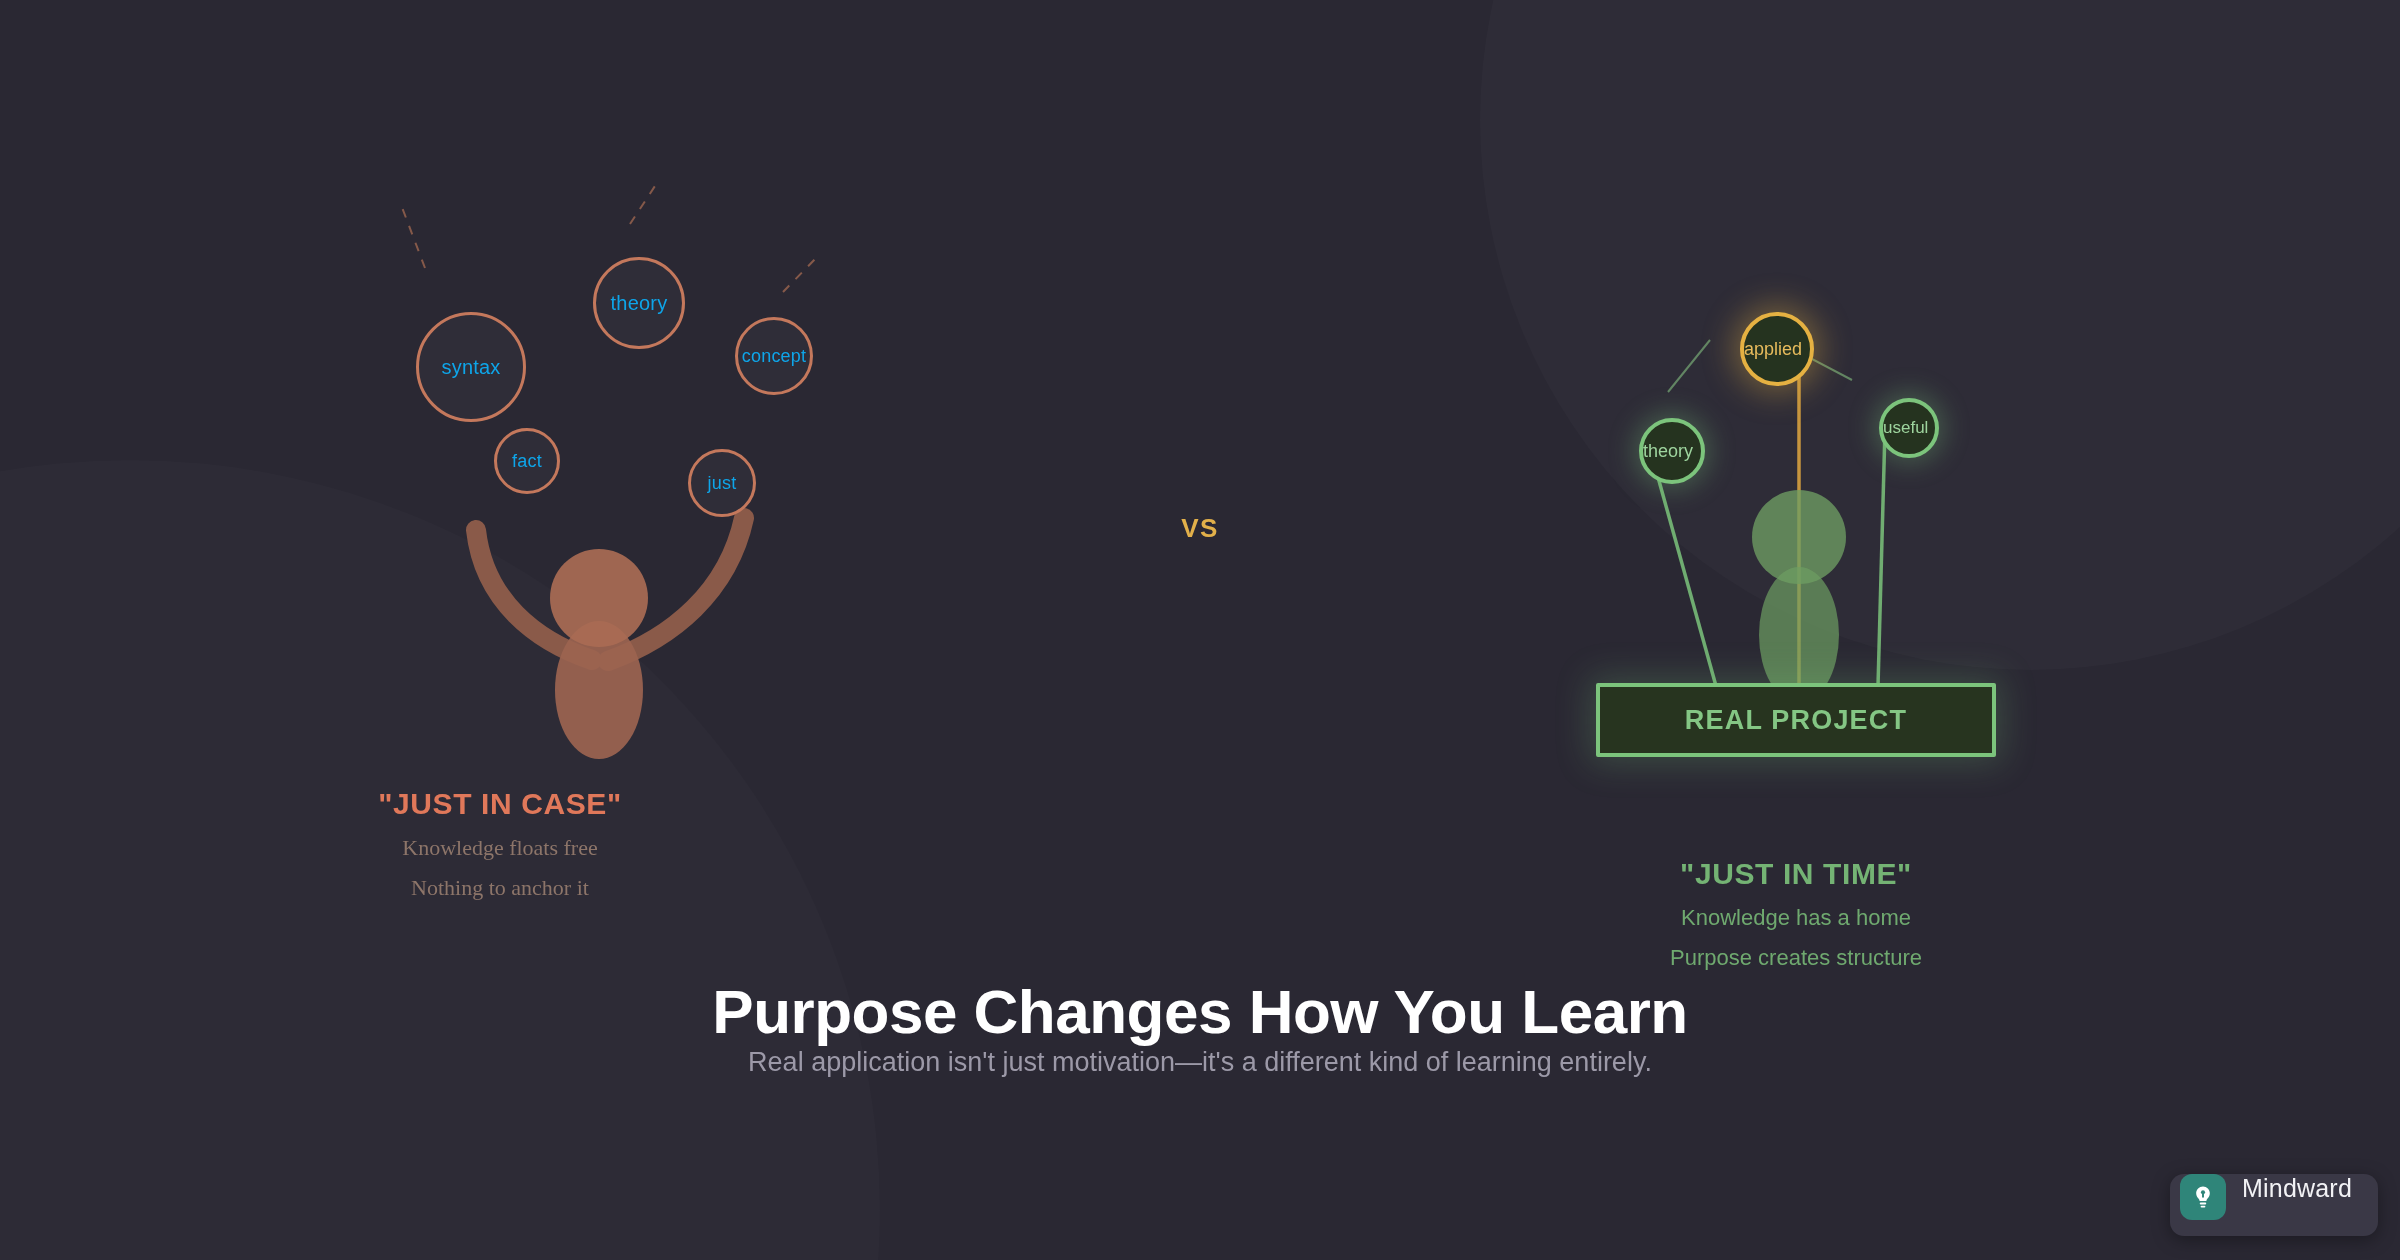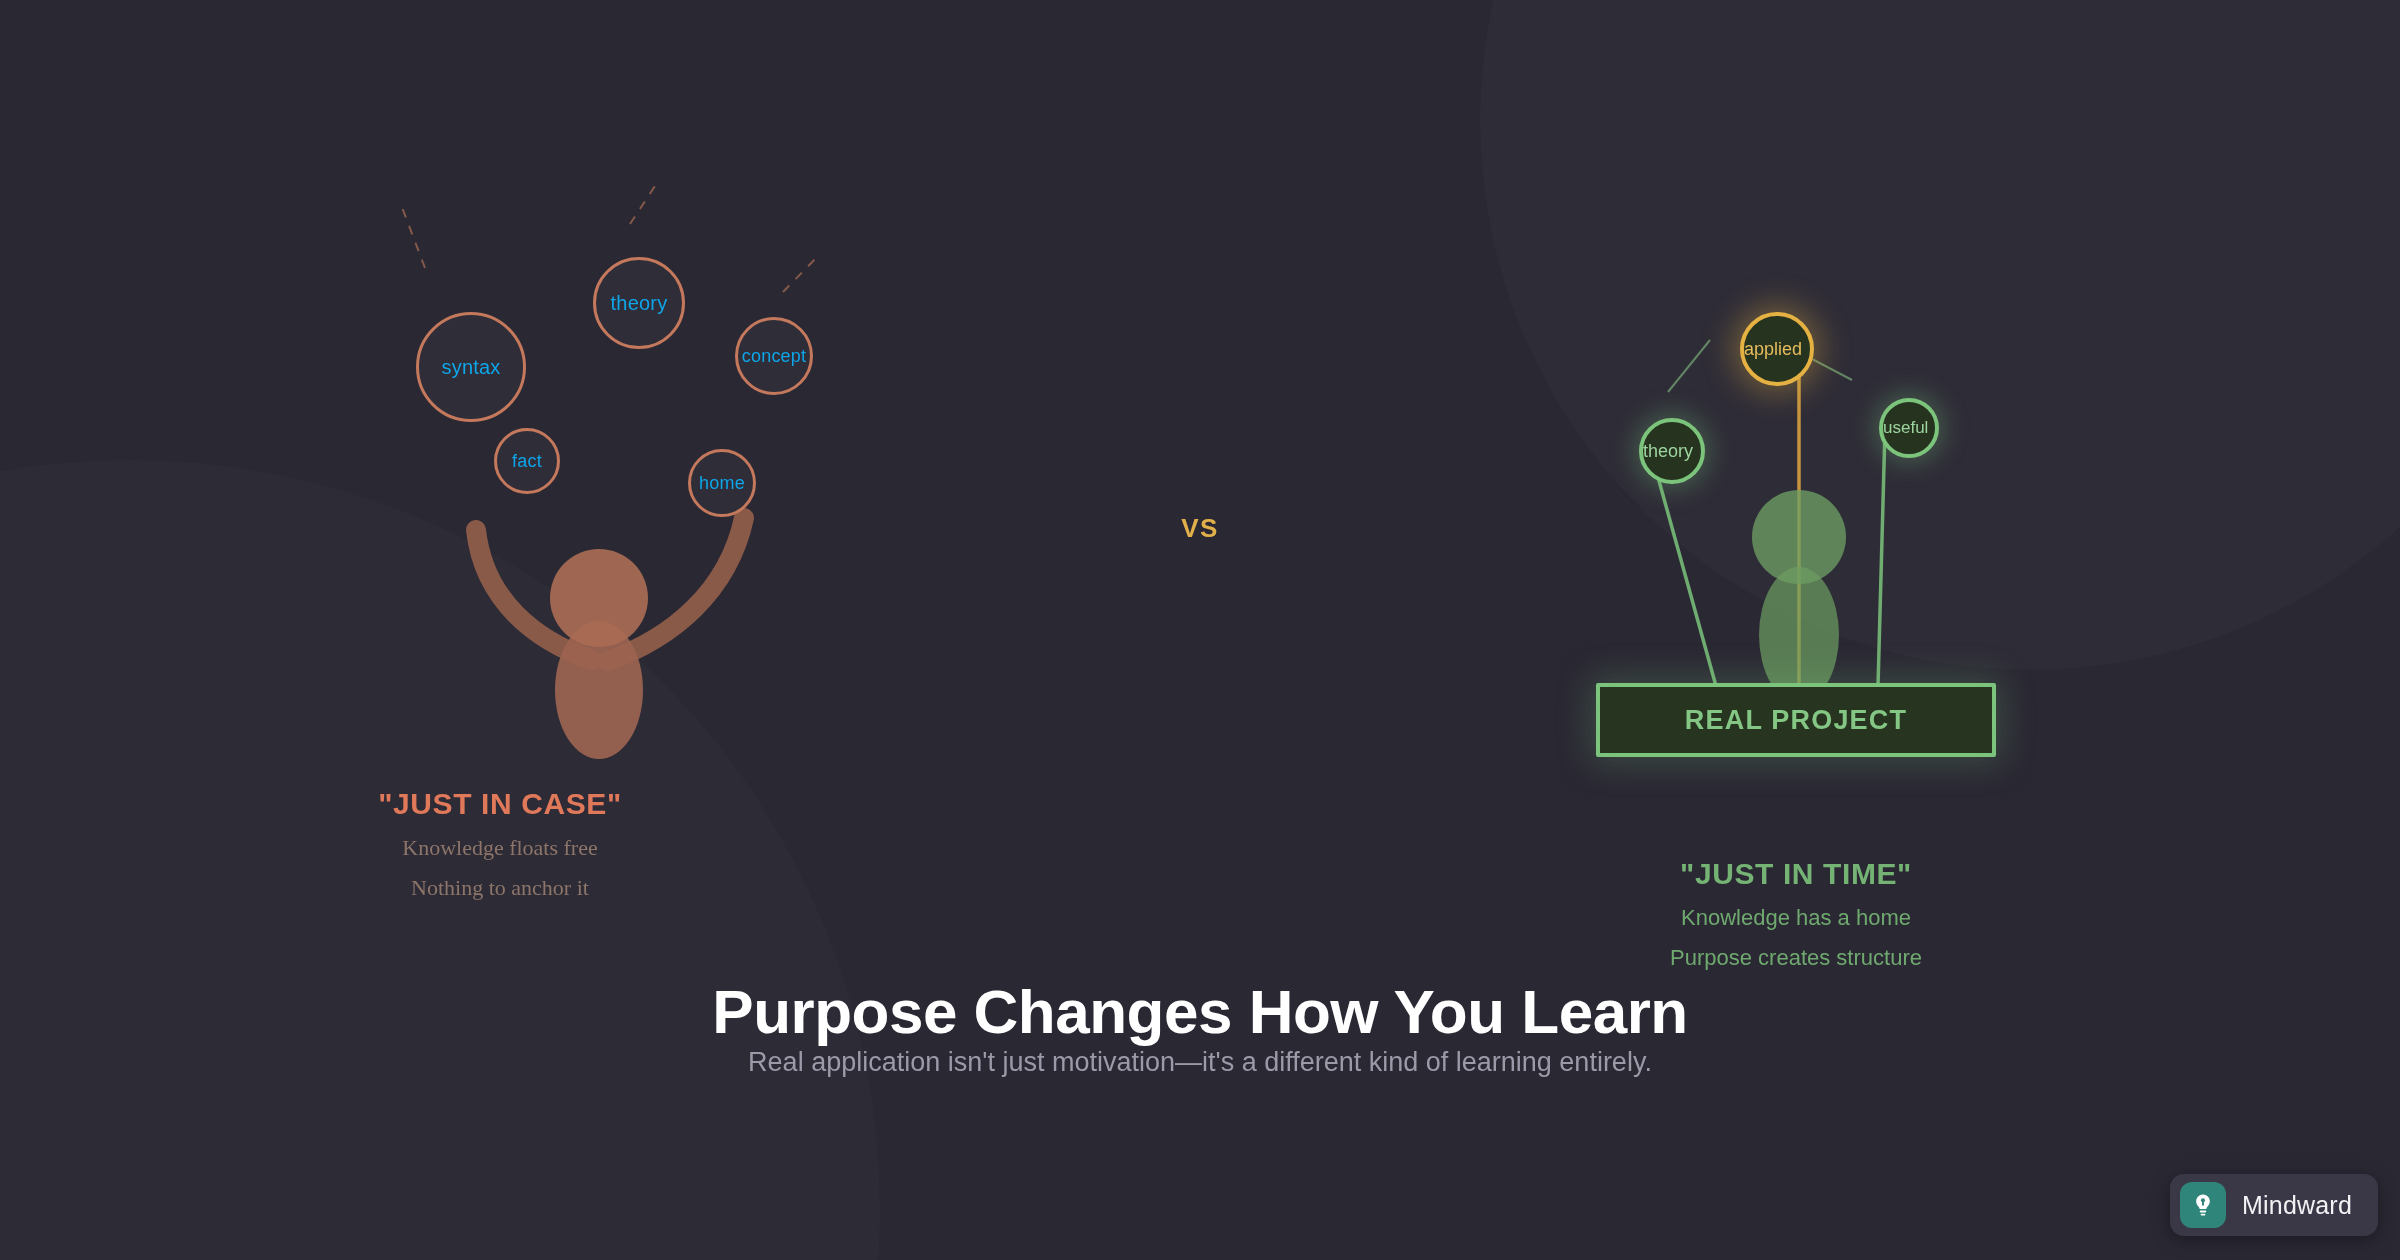--- a/index.html
+++ b/index.html
@@ -115,21 +115,21 @@
   #headline-sub {
     color:#9c99a8;
     font-size:27px;
   }
 
   
   #mindward-badge {
     position:absolute;
     right:22px; bottom:24px;
     height:62px;
-    display:flex; align-items:center;
+    display:flex; 
     gap:16px;
     padding:0 26px 0 10px;
     background:#3a3846;
     border-radius:14px;
     box-shadow:0 4px 18px rgba(0,0,0,0.35);
   }
   #mindward-icon {
     width:46px; height:46px;
     border-radius:12px;
     background:#2f8579;
@@ -193,21 +193,21 @@
   <div class="bubble" style="left:593px; top:257px; width:92px; height:92px;">
     <span>theory</span>
   </div>
   <div class="bubble" style="left:735px; top:317px; width:78px; height:78px; font-size:18px;">
     <span>concept</span>
   </div>
   <div class="bubble" style="left:494px; top:428px; width:66px; height:66px; font-size:18px;">
     <span>fact</span>
   </div>
   <div class="bubble" style="left:688px; top:449px; width:68px; height:68px; font-size:18px;">
-    <span>home</span>
+    <span>just</span>
   </div>
 
   <div class="node amber" style="left:1740px; top:312px; width:74px; height:74px; font-size:18px;">
     <span>applied</span>
   </div>
   <div class="node green" style="left:1639px; top:418px; width:66px; height:66px; font-size:18px;">
     <span>theory</span>
   </div>
   <div class="node green" style="left:1879px; top:398px; width:60px; height:60px; font-size:17px;">
     <span>useful</span>

